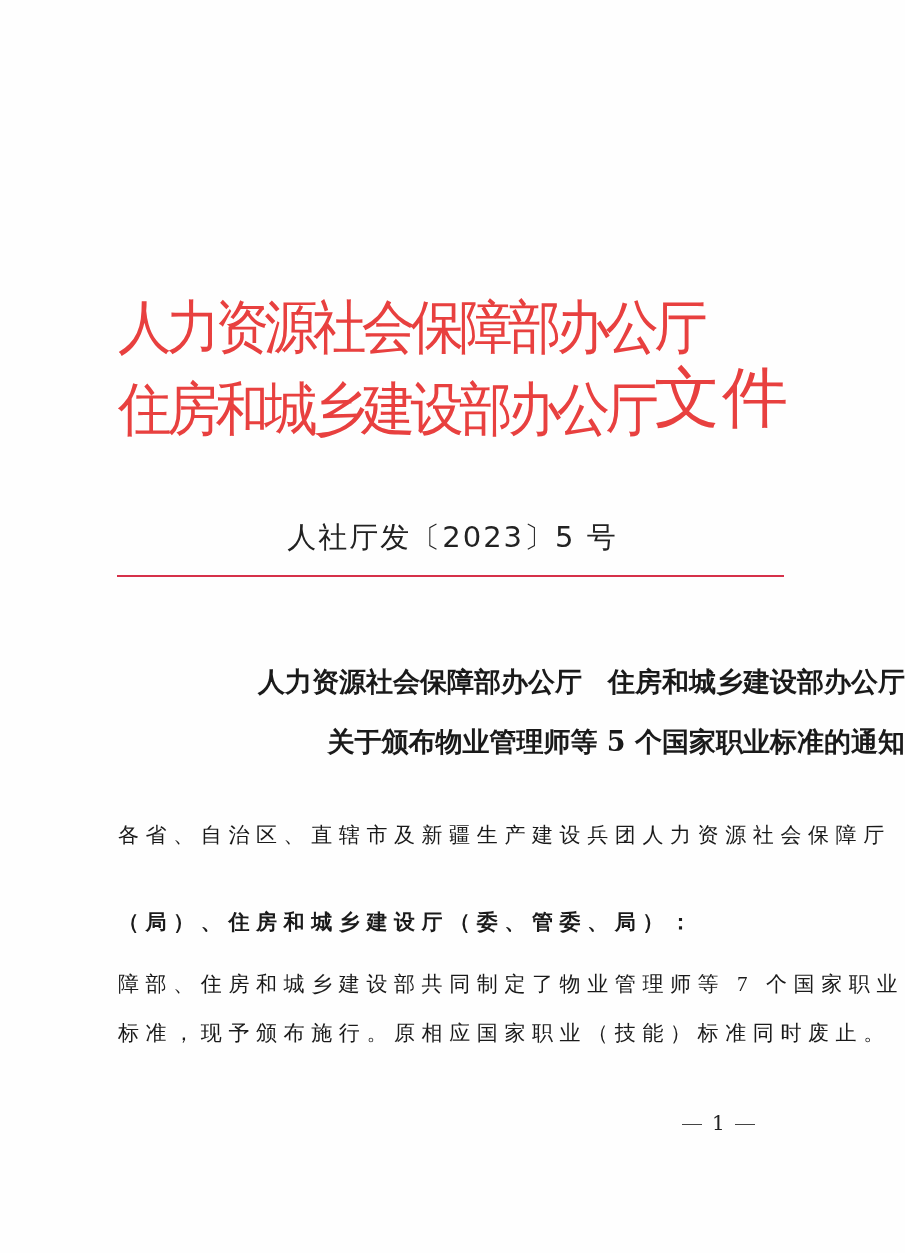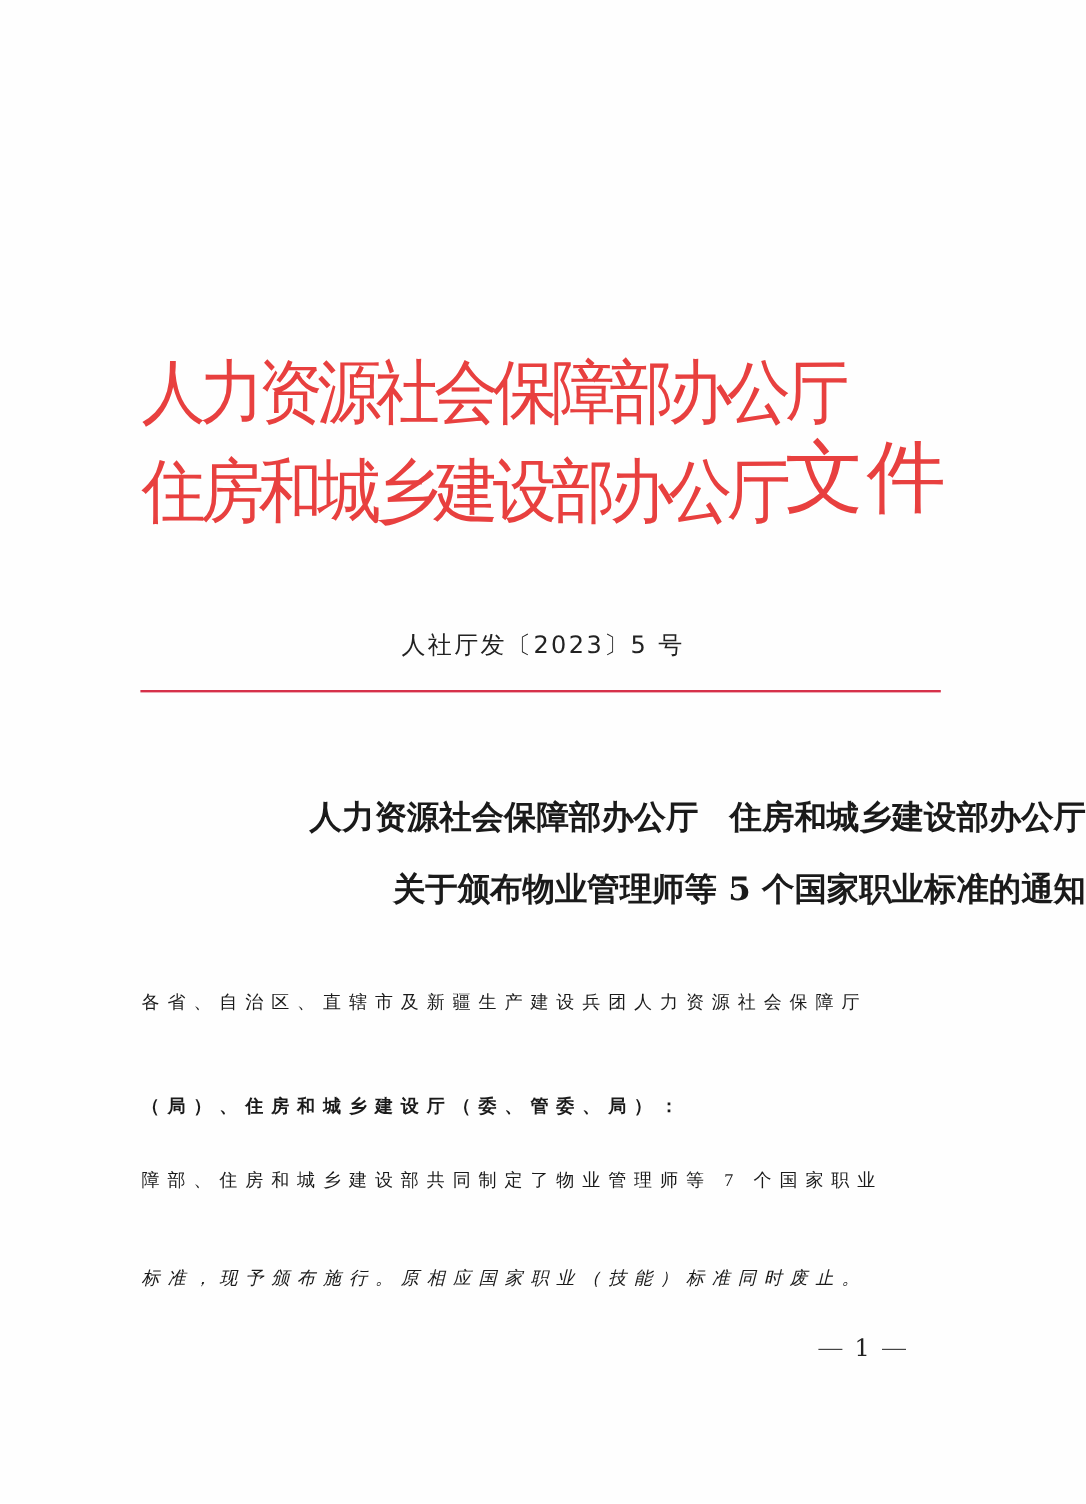--- a/index.html
+++ b/index.html
@@ -55,21 +55,21 @@
       white-space: nowrap;
       margin-top: 26px;
     }
     .doc-number {
       position: absolute;
       left: 0;
       width: 905px;
       top: 522px;
       text-align: center;
       font-family: "DejaVu Sans", "Liberation Sans", sans-serif;
-      font-size: 20px;
+      font-size: 29px;
       line-height: 30px;
       color: #222;
       letter-spacing: 2px;
       white-space: nowrap;
     }
     .red-rule {
       position: absolute;
       left: 117px;
       top: 575px;
       width: 667px;
@@ -90,31 +90,31 @@
       letter-spacing: 0px;
     }
     .title.t1 { top: 662px; }
     .title.t2 { top: 722px; }
     .title .gap { display: inline-block; width: 26px; }
     .body-text {
       position: absolute;
       left: 118px;
       width: 672px;
       font-family: "DejaVu Sans", "Liberation Sans", sans-serif;
-      font-size: 15px;
+      font-size: 21px;
       line-height: 30px;
       color: #1a1a1a;
       white-space: nowrap;
       letter-spacing: 6.6px;
     }
     .p1l1 { top: 820px; }
     .p1l2 { top: 907px; font-weight: bold; }
     .p2l1 { top: 922px; }
     .p2l2 { top: 969px; font-family: Liberation Serif, serif; }
-    .p2l3 { top: 1050px; font-style: italic; }
+    .p2l3 { top: 1018px; }
     .indent { padding-left: 44px; }
     .page-number {
       position: absolute;
       left: 672px;
       top: 1108px;
       width: 110px;
       font-family: "DejaVu Serif", "Liberation Serif", serif;
       font-size: 20px;
       line-height: 30px;
       color: #222;

